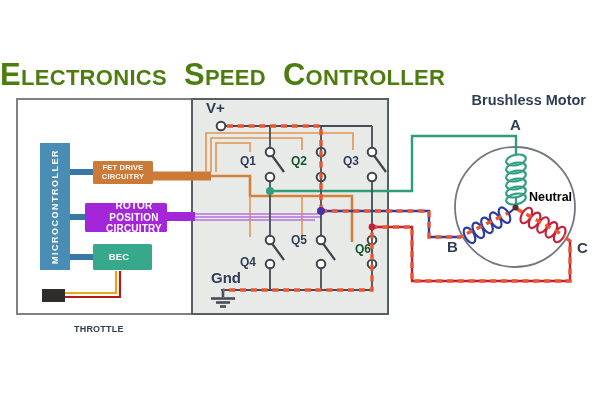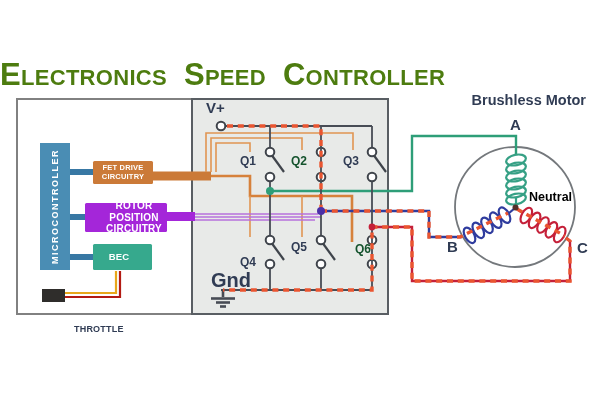--- a/index.html
+++ b/index.html
@@ -28,21 +28,21 @@
   .rotor-lbl{left:85px;top:203px;width:82px;height:29px;font-size:10px;margin-left:8px;}
   .bec-lbl{left:93px;top:244px;width:52px;height:26px;font-size:9.5px;}
   .mc-lbl{
     left:40px;top:143px;width:30px;height:127px;
     writing-mode:vertical-rl;transform:rotate(180deg);
     display:flex;align-items:center;justify-content:center;
     color:#fff;font-size:9px;letter-spacing:1.5px;
   }
   .throttle-lbl{left:74px;top:280px;font-size:9px;letter-spacing:.2px;margin-top:45px;}
   .vplus-lbl{left:206px;top:100px;font-size:15px;}
-  .gnd-lbl{left:211px;top:270px;font-size:20px;}
+  .gnd-lbl{left:211px;top:270px;font-size:15px;}
   .motor-title{left:446px;top:93px;width:140px;text-align:right;font-size:14.5px;}
   .phase-lbl{font-size:15px;}
   .neutral-lbl{left:529px;top:191px;font-size:12.5px;font-weight:600;color:#000000;}
 </style>
 </head>
 <body>
 
 <div class="stage">
 
   <svg width="600" height="400" viewBox="0 0 600 400">
@@ -172,21 +172,21 @@
   <div class="lbl boxlbl bec-lbl">BEC</div>
   <div class="lbl throttle-lbl">THROTTLE</div>
 
   <div class="lbl vplus-lbl">V+</div>
   <div class="lbl gnd-lbl">Gnd</div>
 
   <div class="lbl sw-lbl" style="left:240px;top:155px;">Q1</div>
   <div class="lbl sw-lbl hot" style="left:291px;top:155px;">Q2</div>
   <div class="lbl sw-lbl" style="left:343px;top:155px;">Q3</div>
   <div class="lbl sw-lbl" style="left:240px;top:256px;">Q4</div>
-  <div class="lbl sw-lbl" style="left:291px;top:241px;">Q5</div>
+  <div class="lbl sw-lbl" style="left:291px;top:234px;">Q5</div>
   <div class="lbl sw-lbl hot" style="left:355px;top:243px;">Q6</div>
 
   <div class="lbl motor-title">Brushless Motor</div>
   <div class="lbl phase-lbl" style="left:510px;top:117px;">A</div>
   <div class="lbl phase-lbl" style="left:447px;top:239px;">B</div>
   <div class="lbl phase-lbl" style="left:577px;top:240px;">C</div>
   <div class="lbl neutral-lbl">Neutral</div>
 
 </div>
 

